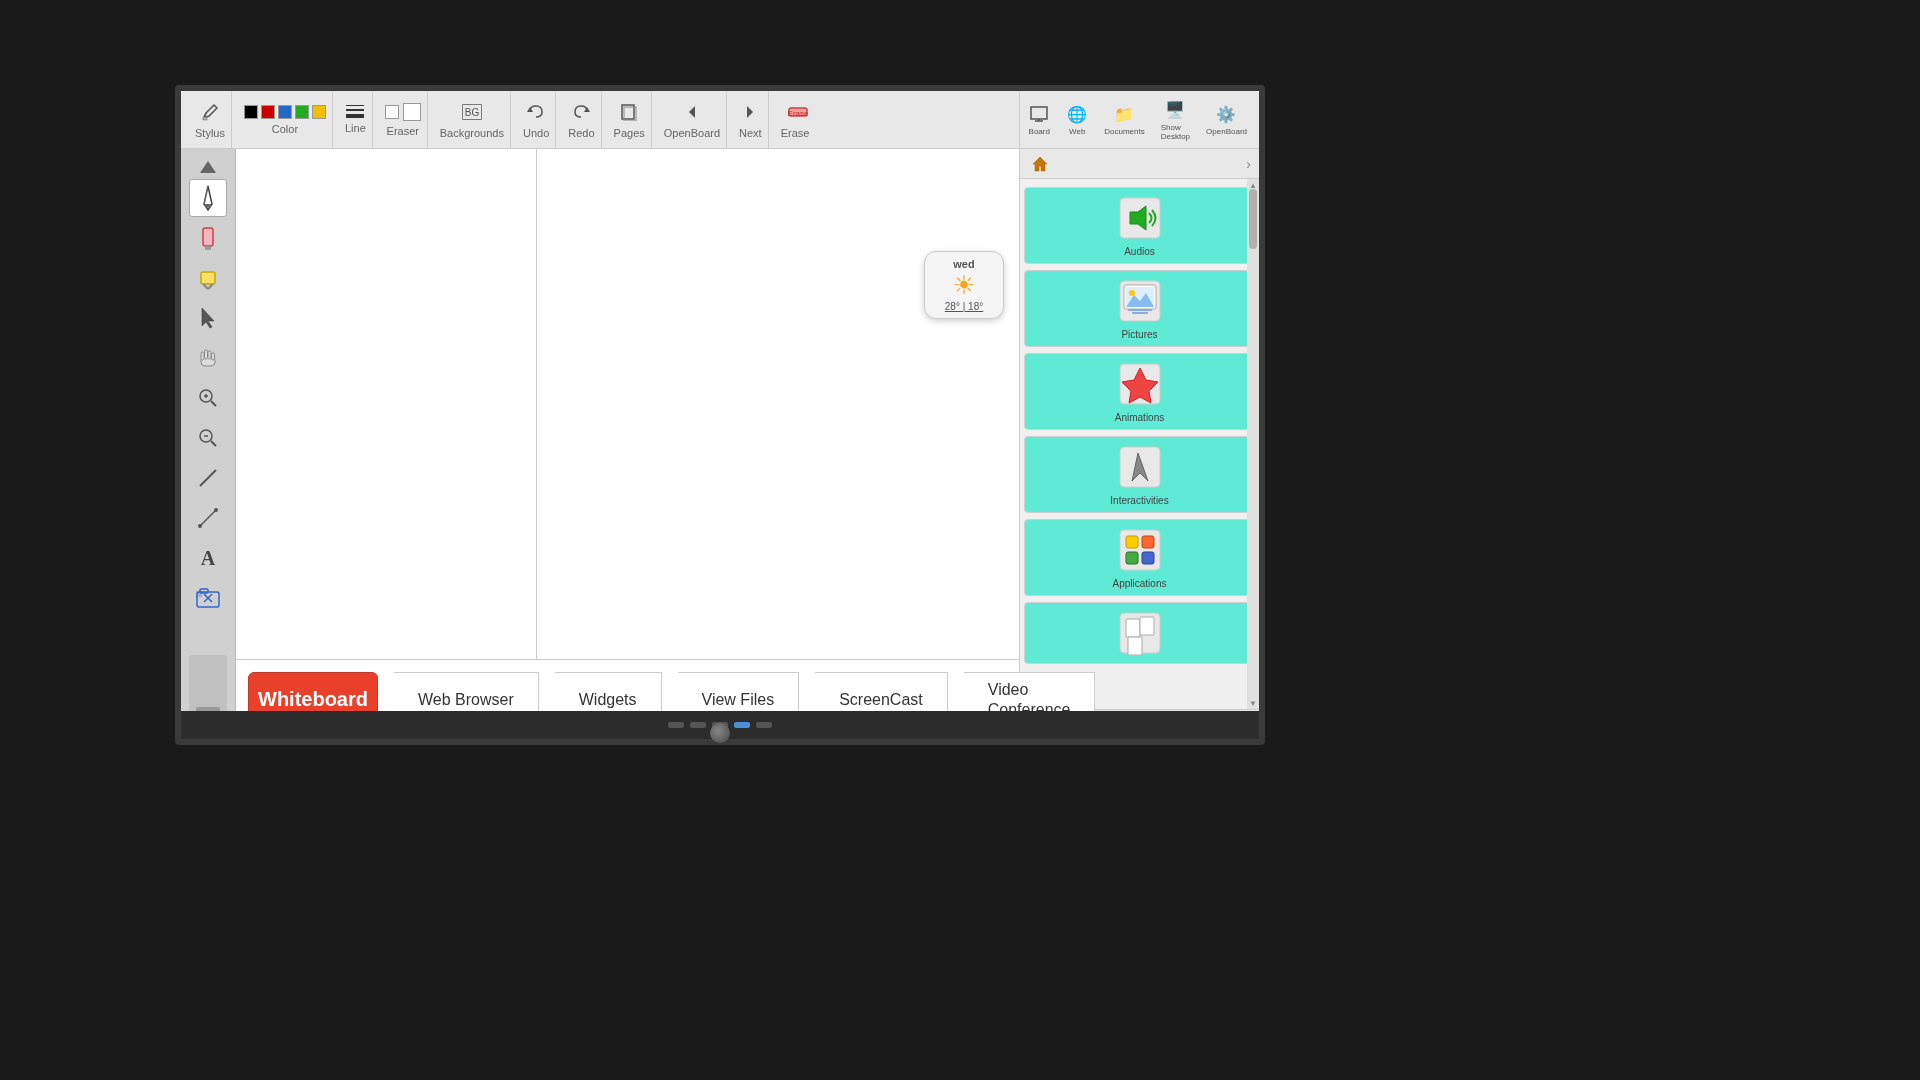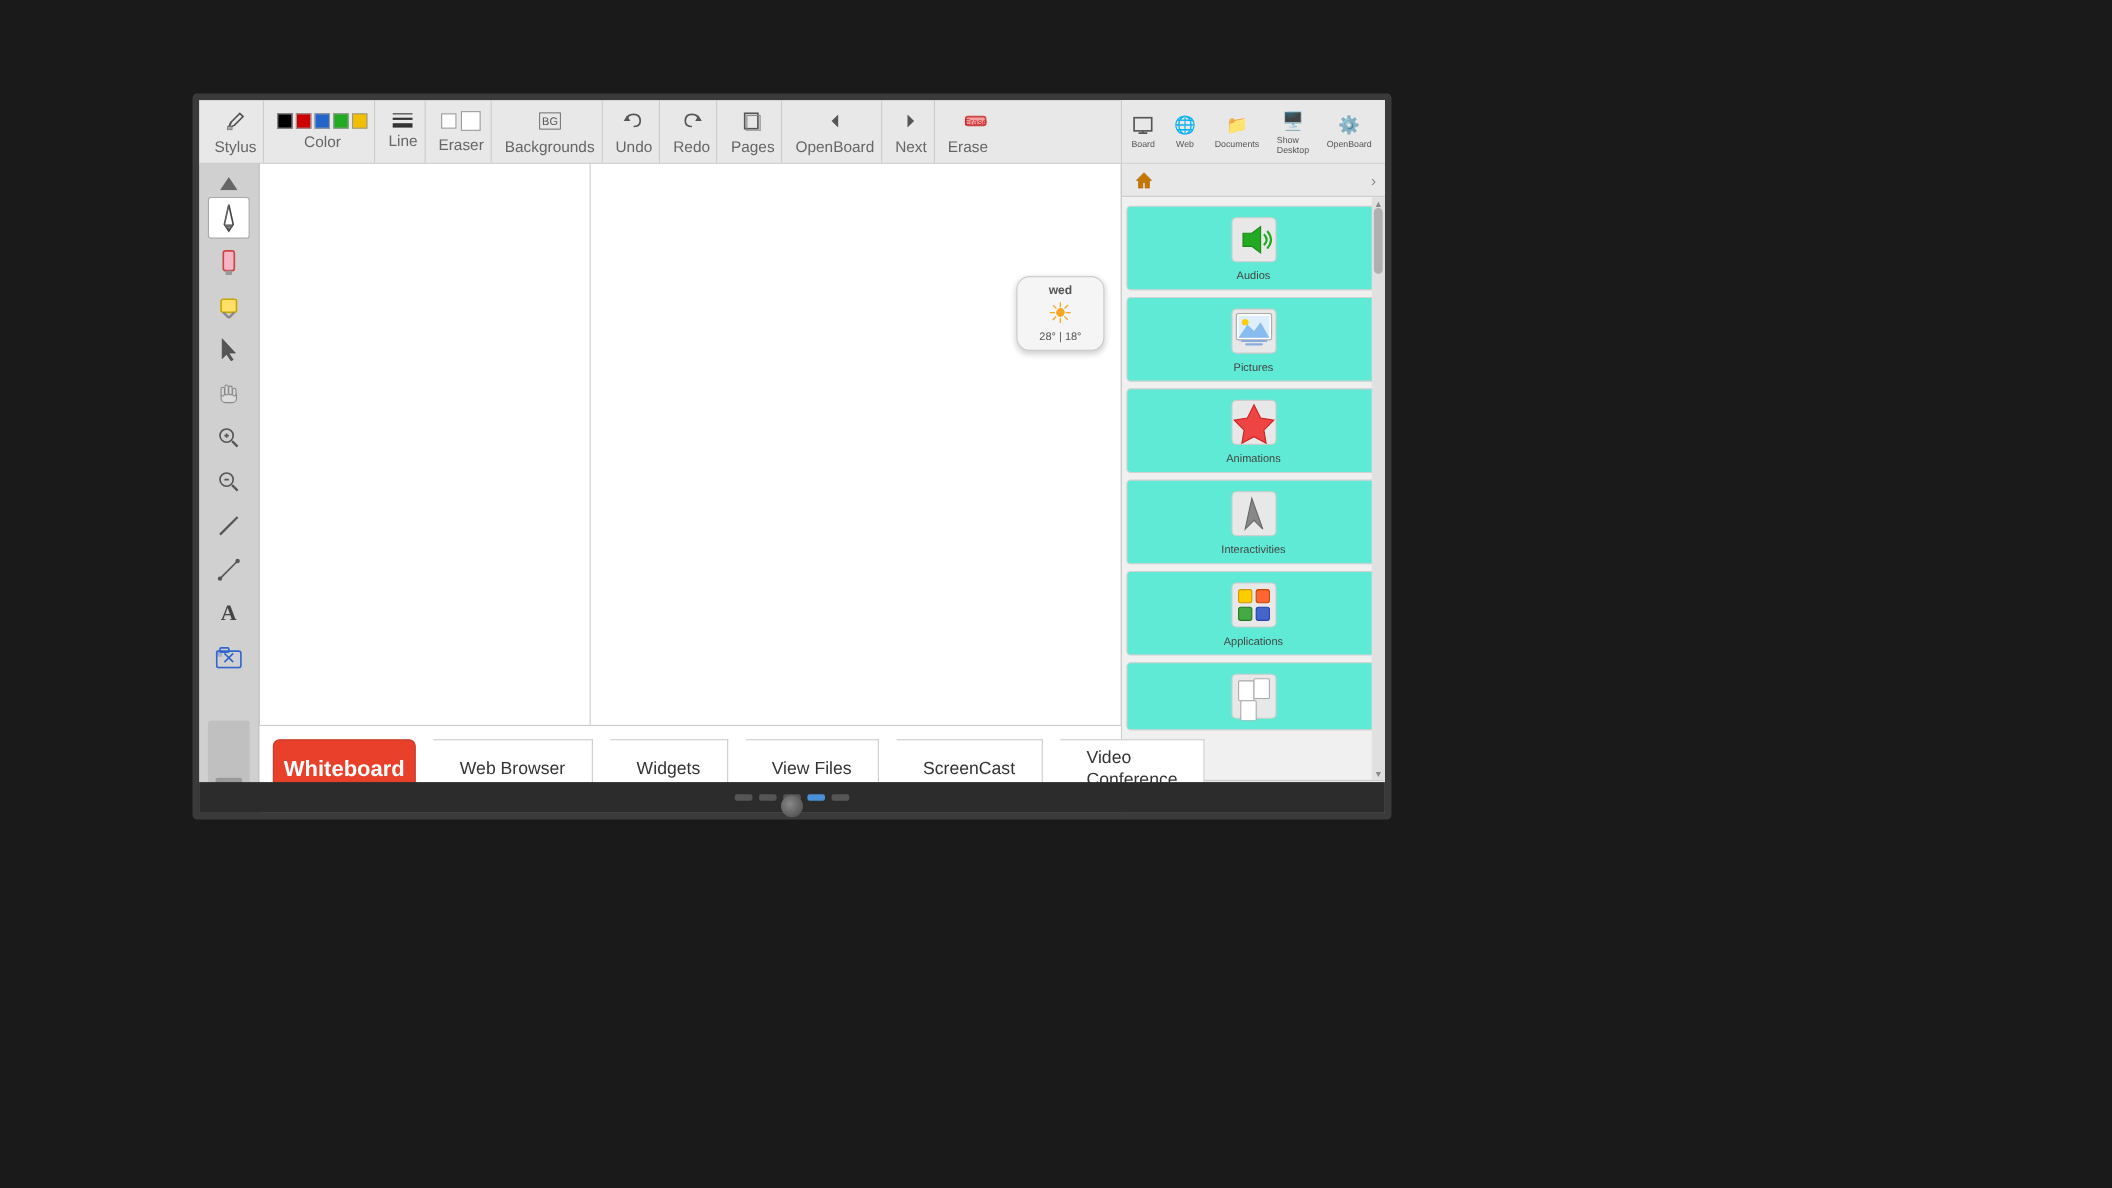--- a/index.html
+++ b/index.html
@@ -45,21 +45,21 @@
       padding: 0 6px;
       border-right: 1px solid #ccc;
       height: 100%;
       justify-content: center;
       gap: 2px;
     }
 
     .toolbar-group:last-child { border-right: none; align-items: flex-end; }
 
     .toolbar-group-label {
-      font-size: 14px;
+      font-size: 11px;
       color: #666;
       margin-top: 2px;
     }
 
     .toolbar-icons {
       display: flex;
       align-items: center;
       gap: 3px;
     }
 
@@ -248,20 +248,21 @@
 
     .weather-sun {
       font-size: 26px;
       color: #f5a623;
       line-height: 1.2;
     }
 
     .weather-temp {
       font-size: 10px;
       color: #555;
+      text-decoration: underline;
     }
 
     
     .bottom-taskbar {
       position: absolute;
       bottom: 0;
       left: 55px;
       right: 240px;
       height: 80px;
       background: #fff;

